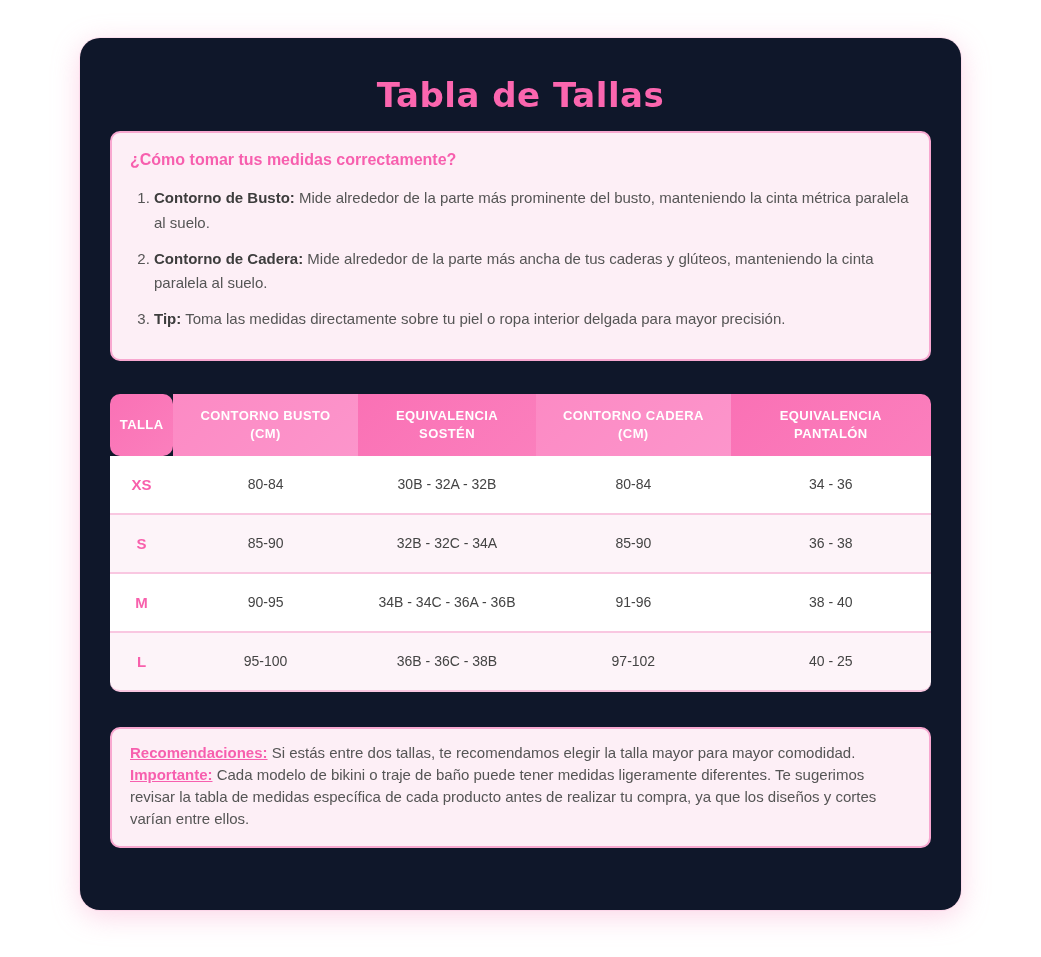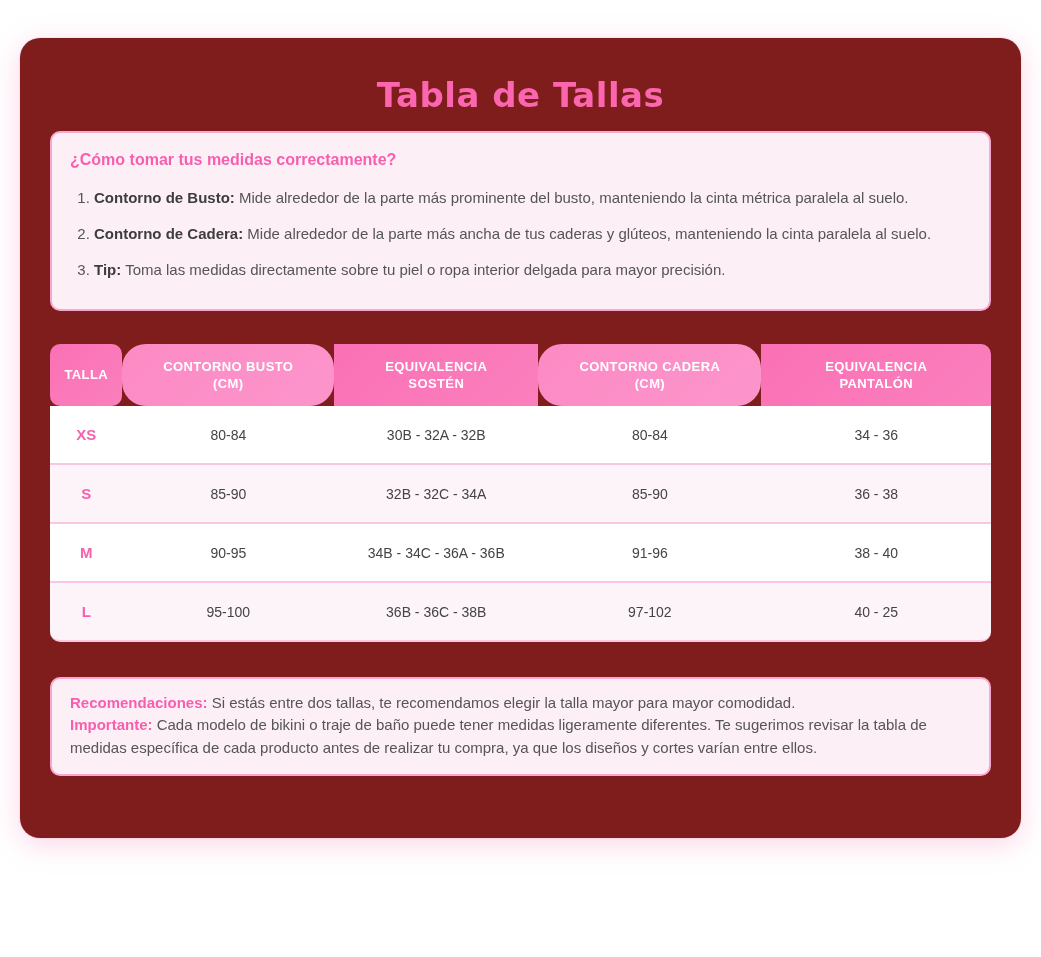--- a/index.html
+++ b/index.html
@@ -4,23 +4,23 @@
 <style>
   * { box-sizing: border-box; }
   html, body {
     margin: 0; padding: 0;
     width: 1041px; height: 957px;
     background: #ffffff;
     font-family: "Liberation Sans", "DejaVu Sans", sans-serif;
     overflow: hidden;
   }
   .card {
-    width: 1001px;
+    width: 881px;
     margin: 38px auto 0;
-    background: #7f1d1d;
+    background: #0f172a;
     border-radius: 20px;
     box-shadow: 0 6px 28px rgba(247, 150, 195, 0.40), 0 0 0 1px rgba(252, 220, 236, 0.55);
     padding: 37px 30px 62px;
   }
   h1.page-title {
     margin: 0;
     text-align: center;
     font-size: 34px;
     font-weight: bold;
     color: #fb66af;
@@ -66,21 +66,21 @@
     font-weight: bold;
     font-size: 13px;
     letter-spacing: 0.4px;
     text-align: center;
     vertical-align: middle;
     height: 62px;
     padding: 10px 6px;
     line-height: 1.35;
   }
   .size-table th.col-odd  { background: linear-gradient(135deg, #fa71b5, #fb7fbd); }
-  .size-table th.col-even { background: linear-gradient(135deg, #fc8ac4, #fc95cb); border-radius: 24px; }
+  .size-table th.col-even { background: linear-gradient(135deg, #fc8ac4, #fc95cb); }
   .size-table th:first-child { border-top-left-radius: 10px; border-radius: 10px; }
   .size-table th:last-child  { border-top-right-radius: 10px; }
   .size-table th .line { display: block; }
   .size-table td {
     text-align: center;
     vertical-align: middle;
     font-size: 14px;
     color: #444444;
     height: 50px;
     padding: 20px 6px;
@@ -103,21 +103,21 @@
     border-radius: 10px;
     padding: 13px 18px 15px;
     color: #555555;
   }
   .notes-box p {
     margin: 0;
     font-size: 15px;
     line-height: 1.48;
     color: #555555;
   }
-  .note-label { color: #f75fae; font-weight: bold; }
+  .note-label { color: #f75fae; font-weight: bold; text-decoration: underline; }
 </style>
 </head>
 <body>
 
 <div class="card">
 
   <h1 class="page-title">Tabla de Tallas</h1>
 
   <section class="info-box">
     <h2>¿Cómo tomar tus medidas correctamente?</h2>

